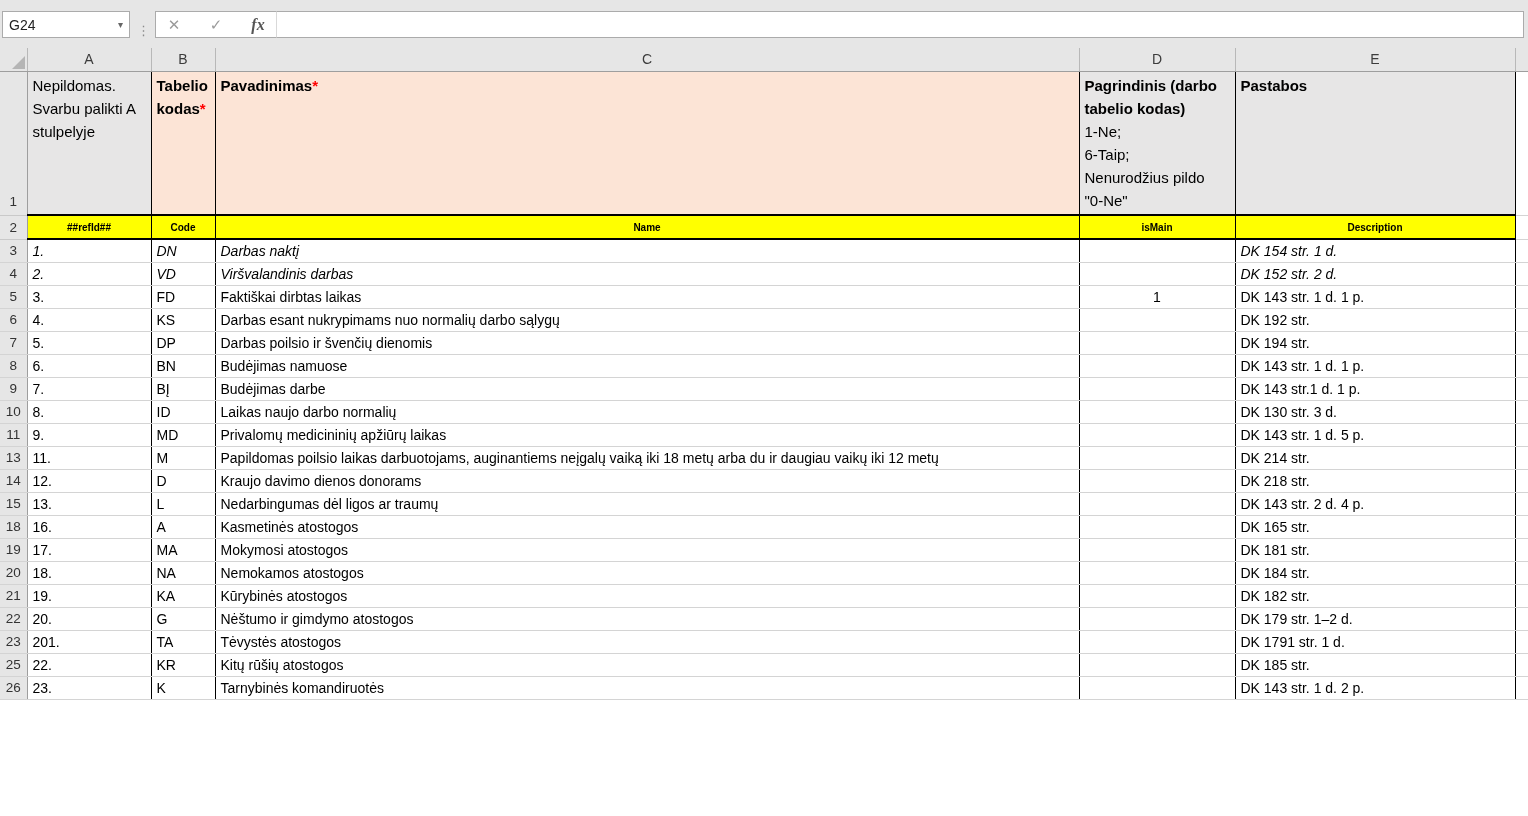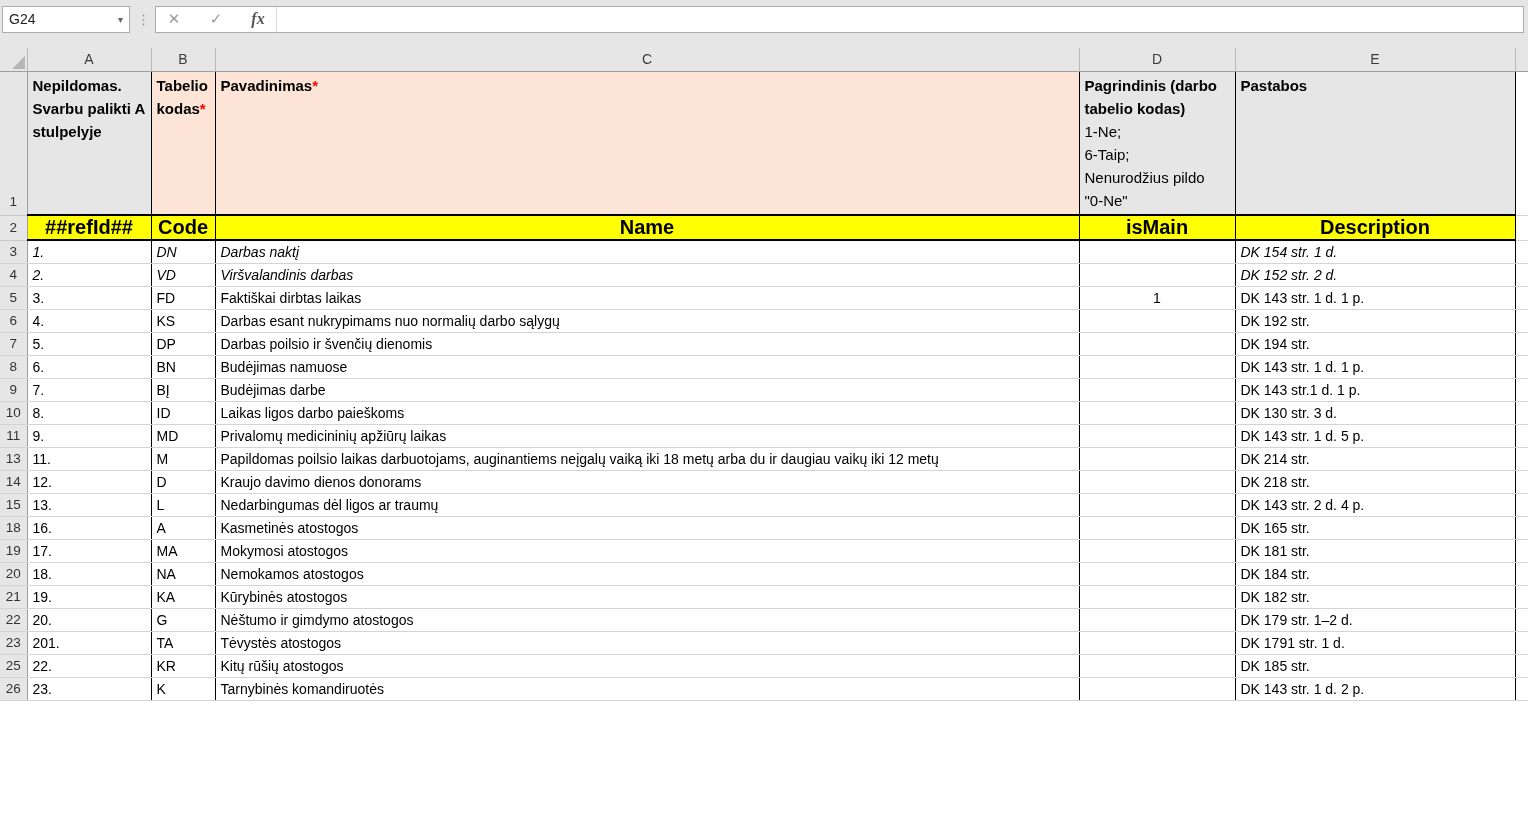--- a/index.html
+++ b/index.html
@@ -4,21 +4,21 @@
 <style>
   :root{
     --peach:#FCE4D6; --grayhdr:#E7E6E6; --yellow:#FFFF00; --red:#FF0000;
     --green:#217346; --chrome:#E6E6E6; --gridline:#D4D4D4; --hdrborder:#ABABAB;
   }
   *{box-sizing:border-box;}
   body{margin:0;font-family:"Liberation Sans",sans-serif;background:#fff;}
   .screen{width:1528px;height:816px;overflow:hidden;background:#fff;position:relative;}
 
   
-  .toolbar{height:38px;background:var(--chrome);display:flex;align-items:center;padding:0 4px 0 2px;}
+  .toolbar{height:38px;background:var(--chrome);display:flex;align-items:flex-end;padding:0 4px 0 2px;}
   .namebox{width:128px;height:27px;background:#fff;border:1px solid var(--hdrborder);
            display:flex;align-items:center;padding:0 6px;font-size:14px;color:#222;}
   .namebox .nb-text{flex:1;}
   .namebox .chev{color:#666;font-size:10px;padding-left:4px;}
   .sep-dots{color:#8a8a8a;font-size:13px;padding:0 7px;letter-spacing:-2px;}
   .fbuttons{height:27px;background:#fff;border:1px solid var(--hdrborder);border-right:none;
             display:flex;align-items:center;padding:0 8px;gap:22px;}
   .fbtn{color:#9a9a9a;font-size:15px;width:20px;text-align:center;cursor:default;}
   .fbtn.fx{font-family:"Liberation Serif",serif;font-style:italic;color:#555;font-size:16px;font-weight:bold;}
   .formula-input{flex:1;height:27px;background:#fff;border:1px solid var(--hdrborder);
@@ -39,32 +39,32 @@
   
   .rowhead{background:var(--chrome);border-right:1px solid #9e9e9e;border-bottom:1px solid #c9c9c9;
            text-align:center;font-size:13.5px;color:#333;padding:0 3px;}
   .rowhead.selected{background:#d8ddd8;color:var(--green);font-weight:bold;}
 
   
   .r1 td{height:144px;vertical-align:top;padding:2px 5px;line-height:23px;white-space:normal;}
   .r1 .rowhead{vertical-align:bottom;padding-bottom:2px;}
   .r1 .h-gray{background:var(--grayhdr);}
   .r1 .h-peach{background:var(--peach);font-weight:bold;}
-  .r1 .ca1{font-weight:bold;}
+  .r1 .ca1{font-weight:normal;}
   .r1 .cd1 .bold, .r1 .ce1 .bold{font-weight:bold;}
   .r1 .cd1 .norm{font-weight:normal;}
   .r1 td.tblcell{border-right:1px solid #000;font-size:15px;}
   .r1 td.first{border-left:1px solid #000;}
   .ast{color:var(--red);font-weight:bold;}
 
   
   .r2 td{height:24px;padding:0 4px;}
   .r2 td.tblcell{background:var(--yellow);font-weight:bold;text-align:center;
                  border-top:2px solid #000;border-bottom:2px solid #000;
-                 border-right:1px solid #000;font-size:20px;white-space:nowrap;}
+                 border-right:1px solid #000;font-size:10px;white-space:nowrap;}
   .r2 td.first{border-left:1px solid #000;}
 
   
   .datarow td{height:23px;padding:0 5px;white-space:nowrap;border-bottom:1px solid var(--gridline);}
   .datarow td.ca,.datarow td.cb,.datarow td.cc,.datarow td.cd,.datarow td.ce{border-right:1px solid #000;}
   .datarow td.ca{border-left:1px solid #000;}
   .datarow td.cd{text-align:center;}
   .datarow td.cf{border-right:none;}
   .datarow.italic td.ca,.datarow.italic td.cb,.datarow.italic td.cc,.datarow.italic td.ce{font-style:italic;}
 </style>
@@ -200,21 +200,21 @@
           <td class="cb">BĮ</td>
           <td class="cc">Budėjimas darbe</td>
           <td class="cd"></td>
           <td class="ce">DK 143 str.1 d. 1 p.</td>
           <td class="cf"></td>
         </tr>
         <tr class="datarow">
           <td class="rowhead">10</td>
           <td class="ca">8.</td>
           <td class="cb">ID</td>
-          <td class="cc">Laikas ligos darbo paieškoms</td>
+          <td class="cc">Laikas naujo darbo normalių</td>
           <td class="cd"></td>
           <td class="ce">DK 130 str. 3 d.</td>
           <td class="cf"></td>
         </tr>
         <tr class="datarow">
           <td class="rowhead">11</td>
           <td class="ca">9.</td>
           <td class="cb">MD</td>
           <td class="cc">Privalomų medicininių apžiūrų laikas</td>
           <td class="cd"></td>

